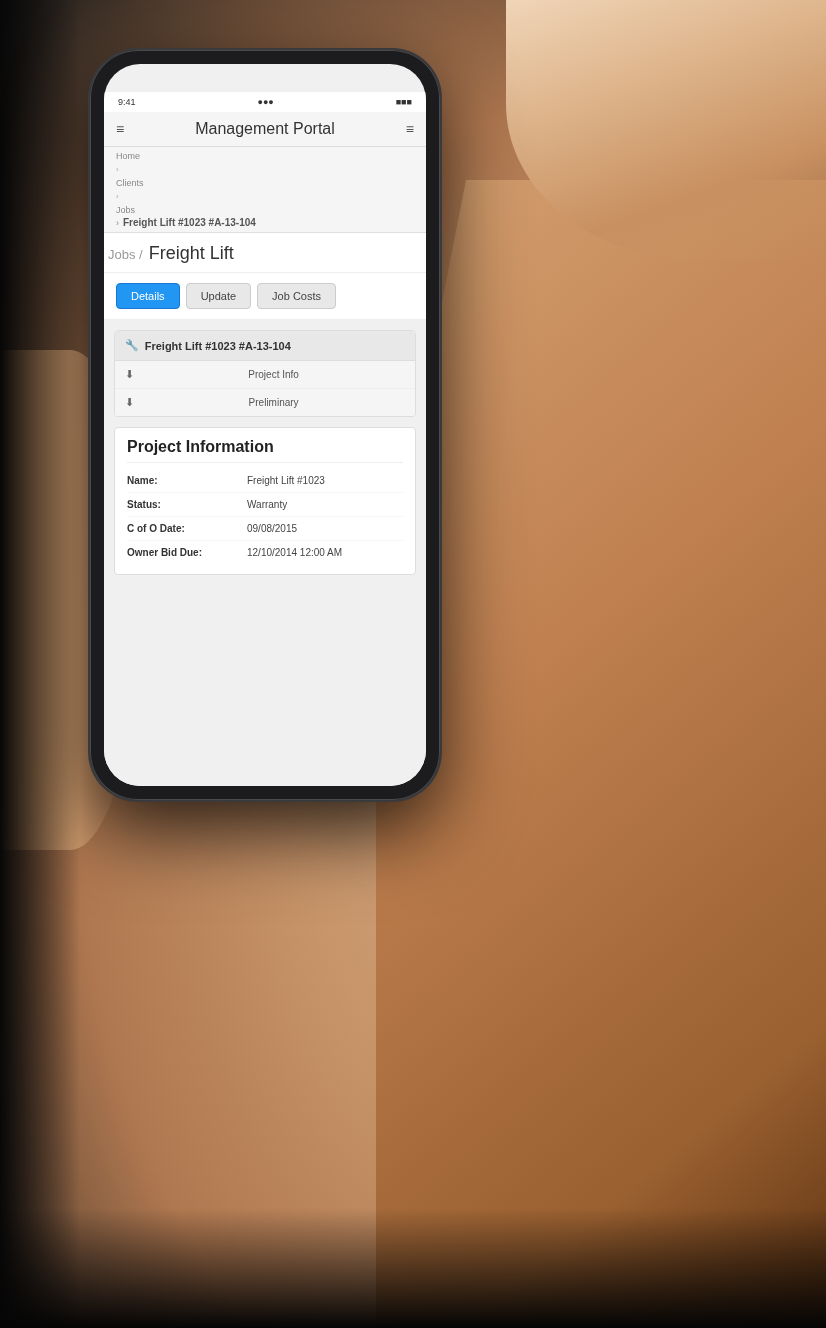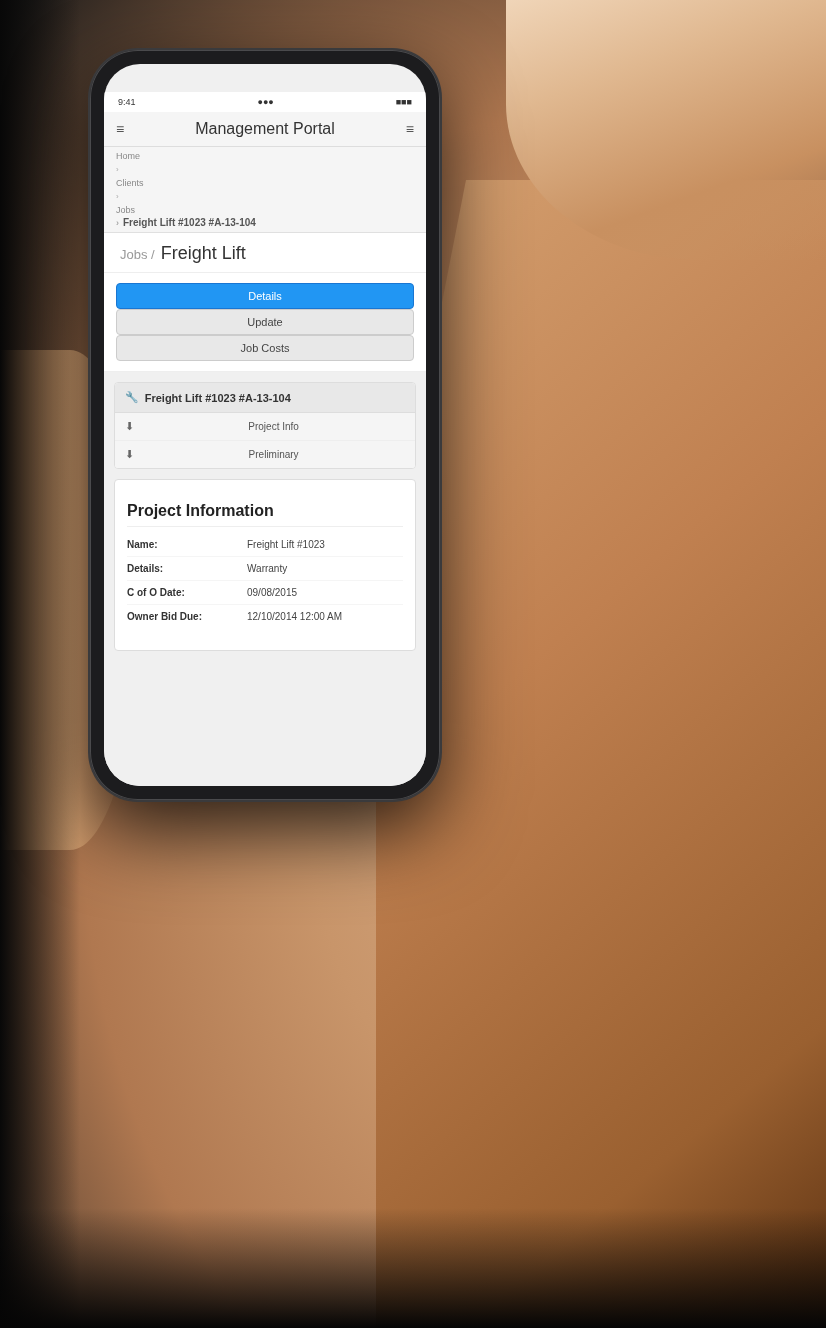--- a/index.html
+++ b/index.html
@@ -133,21 +133,21 @@
     }
 
     .breadcrumb-arrow {
       color: #aaa;
       font-size: 9px;
     }
 
     
     .page-title-bar {
       background: #fff;
-      padding: 10px 16px 8px;
+      padding: 10px 4px 8px;
       border-bottom: 1px solid #eee;
       display: flex;
       align-items: baseline;
       gap: 6px;
     }
 
     .page-title-prefix {
       font-size: 13px;
       color: #999;
     }
@@ -156,22 +156,22 @@
       font-size: 18px;
       color: #333;
       font-weight: 500;
     }
 
     
     .action-buttons {
       background: #fff;
       padding: 10px 12px;
       display: flex;
+      gap: 6px;
       border-bottom: 1px solid #eee;
-      flex-direction: column;
     }
 
     .btn {
       padding: 6px 14px;
       border-radius: 4px;
       font-size: 11px;
       border: 1px solid #ccc;
       cursor: pointer;
       background: #e8e8e8;
       color: #444;
@@ -245,21 +245,21 @@
       flex: 1;
       text-align: center;
     }
 
     
     .info-section {
       background: #fff;
       margin: 0 10px 10px;
       border-radius: 4px;
       border: 1px solid #ddd;
-      padding: 22px 12px;
+      padding: 10px 12px;
     }
 
     .info-section-title {
       font-size: 16px;
       font-weight: 600;
       color: #222;
       margin-bottom: 6px;
       padding-bottom: 6px;
       border-bottom: 1px solid #eee;
     }
@@ -374,21 +374,21 @@
           </div>
 
           <div class="info-section">
             <div class="info-section-title">Project Information</div>
 
             <div class="info-row">
               <span class="info-label">Name:</span>
               <span class="info-value">Freight Lift #1023</span>
             </div>
             <div class="info-row">
-              <span class="info-label">Details:</span>
+              <span class="info-label">Status:</span>
               <span class="info-value">Warranty</span>
             </div>
             <div class="info-row">
               <span class="info-label">C of O Date:</span>
               <span class="info-value">09/08/2015</span>
             </div>
             <div class="info-row">
               <span class="info-label">Owner Bid Due:</span>
               <span class="info-value">12/10/2014 12:00 AM</span>
             </div>

